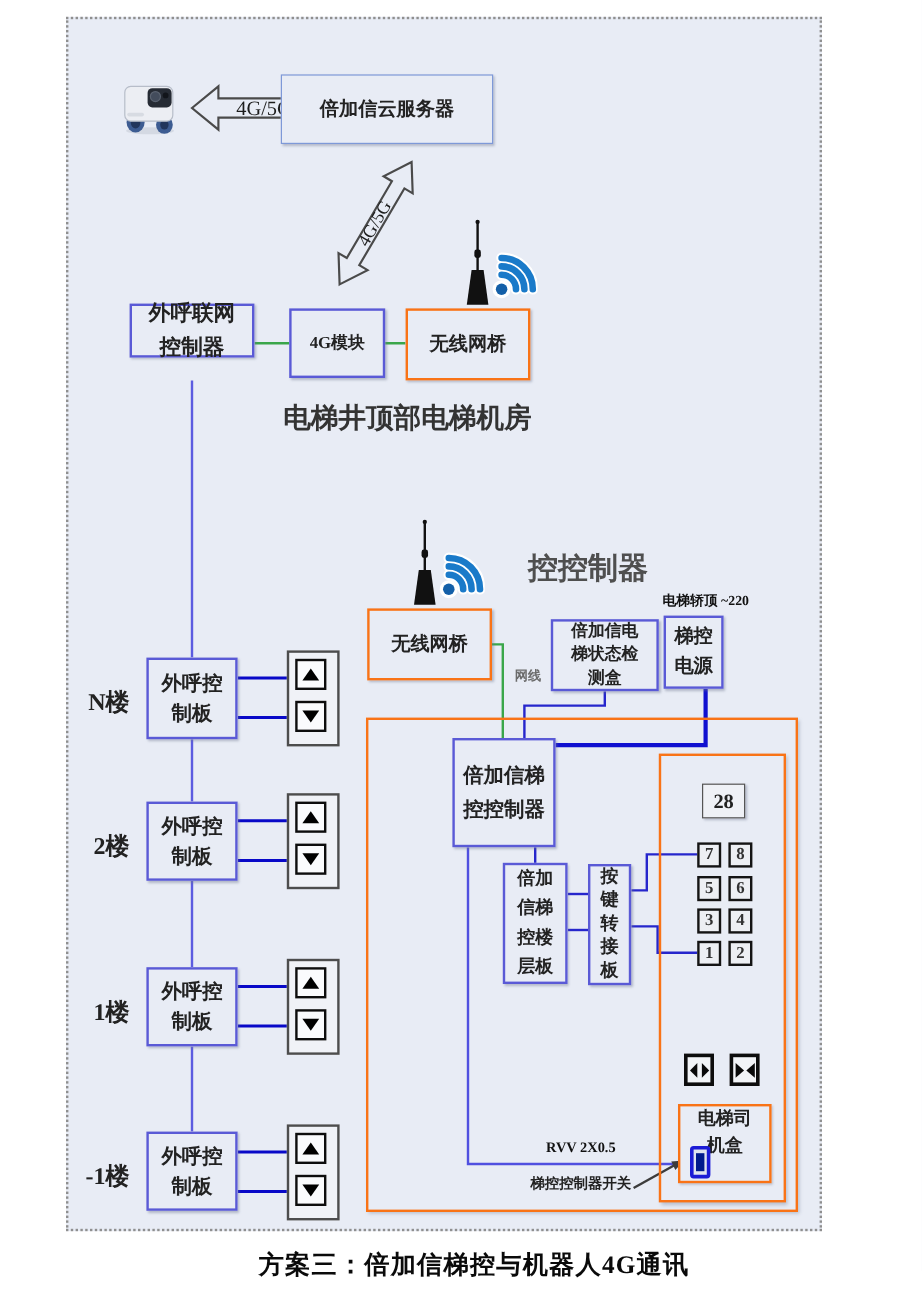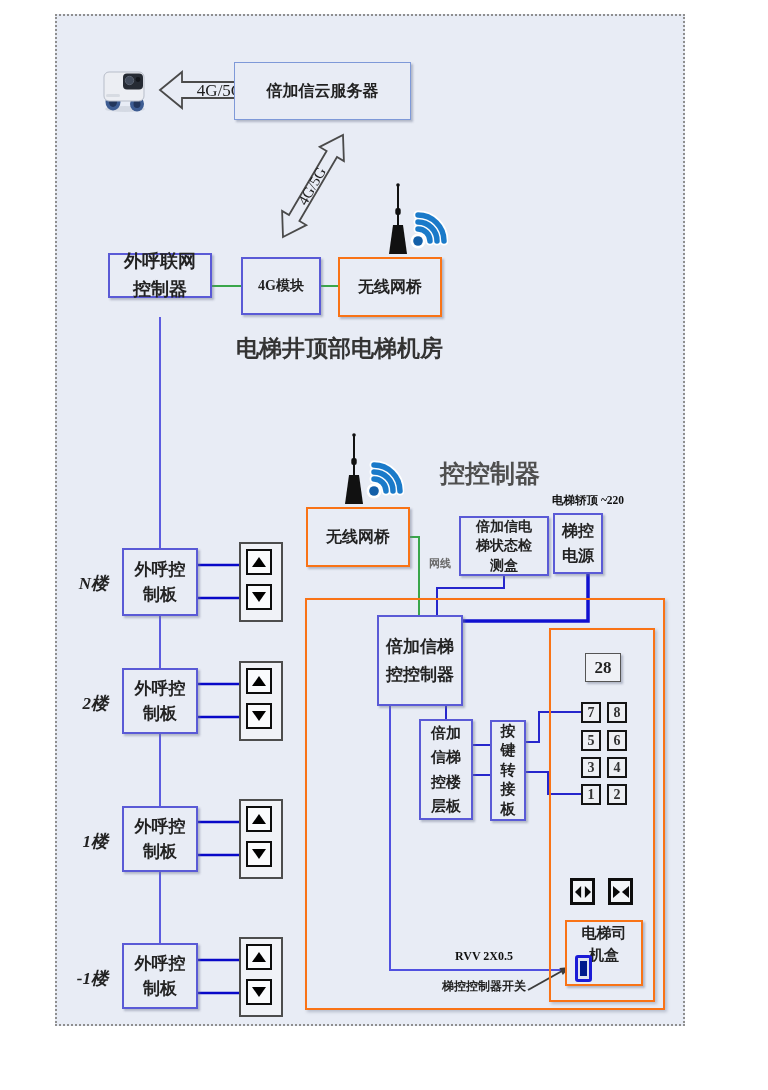--- a/index.html
+++ b/index.html
@@ -31,21 +31,21 @@
   .roomlbl{left:236px;top:333px;font-size:23px;color:#333;}
   
   .ant2{left:334px;top:431px;}
   .cartoplbl{left:440px;top:457px;font-size:25px;color:#4f4f4f;}
   .bridge2{left:306px;top:507px;width:104px;height:60px;font-size:16px;}
   .pwrnote{left:552px;top:493px;font-size:11.5px;color:#111;}
   .statusbox{left:459px;top:516px;width:90px;height:60px;font-size:14px;line-height:1.4;}
   .pwrbox{left:553px;top:513px;width:50px;height:61px;font-size:16px;line-height:1.55;}
   .netlbl{left:429px;top:556px;font-size:11px;color:#6b6b6b;font-weight:600;}
   
-  .flabel{position:absolute;left:56px;width:52px;text-align:right;font-size:17px;font-weight:600;font-style:italic;}
+  .flabel{position:absolute;left:56px;width:52px;text-align:right;font-size:20px;font-weight:600;}
   .fl0{top:572px}.fl1{top:692px}.fl2{top:830px}.fl3{top:967px}
   .callboard{left:122px;width:76px;font-size:17px;line-height:1.5;}
   .cb0{top:548px;height:68px}.cb1{top:668px;height:66px}.cb2{top:806px;height:66px}.cb3{top:943px;height:66px}
   .btnpanel{left:239px;width:40px;height:76px;background:#f0f2f7;border:2px solid #4d4d4d;}
   .bp0{top:542px}.bp1{top:661px}.bp2{top:799px}.bp3{top:937px}
   .hallbtn{position:absolute;left:5px;width:26px;height:26px;background:#fafbfd;border:2.5px solid #0d0d0d;
            box-sizing:border-box;display:flex;align-items:center;justify-content:center;}
   .hb-up{top:5px}.hb-dn{top:40px}
   .tri-up{width:0;height:0;border-left:7px solid transparent;border-right:7px solid transparent;border-bottom:10px solid #000;}
   .tri-dn{width:0;height:0;border-left:7px solid transparent;border-right:7px solid transparent;border-top:10px solid #000;}
@@ -333,13 +333,14 @@
     <span>电梯司
 机盒</span>
   </div>
   <div class="switch">
     <div class="switch-inner"></div>
   </div>
 
   <div class="lbl rvvlbl">RVV 2X0.5</div>
   <div class="lbl swlbl">梯控控制器开关</div>
 
+  <div class="caption">方案三：倍加信梯控与机器人4G通讯</div>
 </div>
 
 </body></html>

